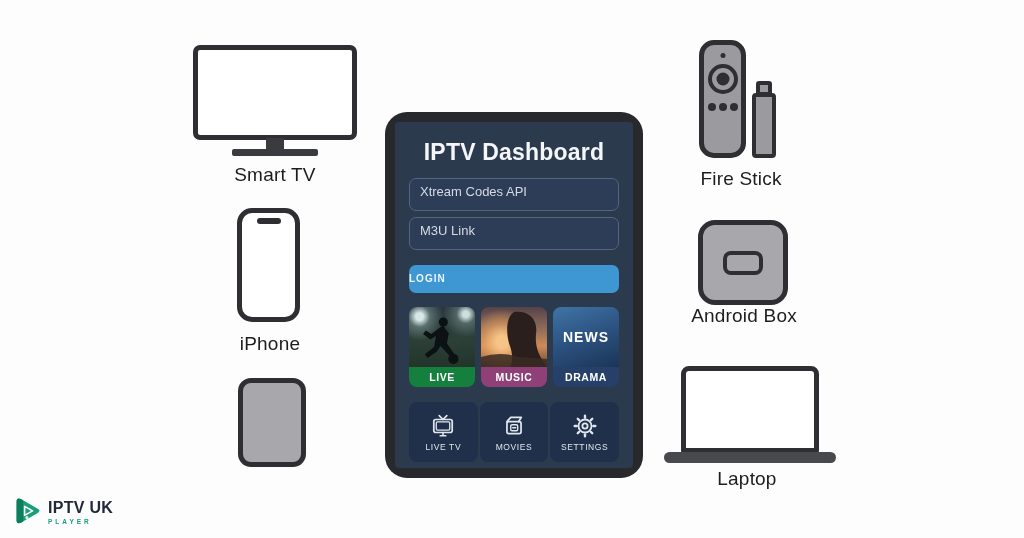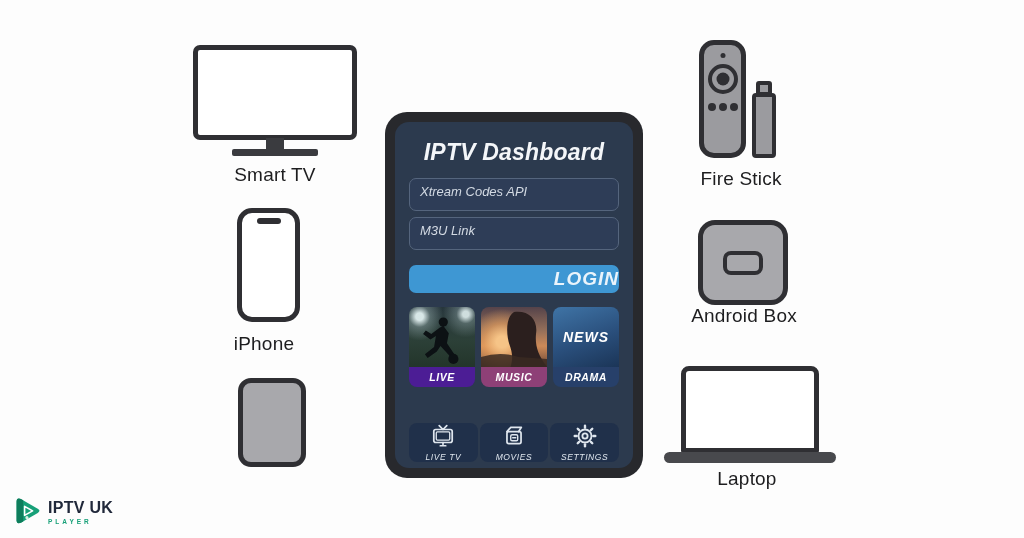--- a/index.html
+++ b/index.html
@@ -35,45 +35,45 @@
   
   .abox { position:absolute; left:698px; top:220px; width:90px; height:85px; border:5px solid #2f2f33; border-radius:17px; background:#a8a8ac; }
   .abox-slot { position:absolute; left:50%; top:50%; transform:translate(-50%,-50%); width:40px; height:24px; border:4px solid #2f2f33; border-radius:8px; }
 
   
   .laptop-screen { position:absolute; left:681px; top:366px; width:138px; height:87px; border:5px solid #2f2f33; border-radius:8px 8px 2px 2px; background:#fff; }
   .laptop-base { position:absolute; left:664px; top:452px; width:172px; height:11px; background:#48494d; border-radius:6px; }
 
   
   .tablet { position:absolute; left:385px; top:112px; width:258px; height:366px; background:#28292d; border-radius:22px; padding:10px; }
-  .tscreen { width:100%; height:100%; background:#2c3a4e; border-radius:14px; padding:0 14px; display:flex; flex-direction:column;font-style:italic; }
+  .tscreen { width:100%; height:100%; background:#2c3a4e; border-radius:4px; padding:0 14px; display:flex; flex-direction:column; }
   .ttitle { margin-top:17px; text-align:center; color:#f4f6f9; font-size:23px; font-weight:700; letter-spacing:.2px; }
   .tinput { margin-top:12px; height:33px; background:#2e3d57; border:1px solid #55657d; border-radius:7px; color:#d3dae3; font-size:13px; line-height:25px; padding-left:10px; }
   .tinput.second { margin-top:6px; }
-  .tlogin { margin-top:15px; height:28px; background:#3e97d3; border:none; border-radius:7px; color:#eaf4fb; font-size:19px; font-weight:700; letter-spacing:1px; text-align:right; line-height:28px; cursor:pointer; }
+  .tlogin { margin-top:15px; height:28px; background:#3e97d3; border:none; border-radius:7px; color:#eaf4fb; font-size:10px; font-weight:700; letter-spacing:1px; text-align:left; line-height:28px; cursor:pointer; }
   .tiles { margin-top:14px; display:flex; gap:6px; height:80px; }
   .tile { flex:1; border-radius:8px; overflow:hidden; display:flex; flex-direction:column; cursor:pointer; }
   .tile-img { flex:1; position:relative; }
   .tile-bar { height:20px; display:flex; align-items:center; justify-content:center; color:#fff; font-size:10.5px; font-weight:700; letter-spacing:.6px; }
-  .bar-live { background:#4c1d95; }
+  .bar-live { background:#15803d; }
   .bar-drama { background:#27406a; }
   .bar-music { background:#8e4077; }
   .img-live { background:
       radial-gradient(circle at 16% 16%, rgba(225,240,240,.95) 0 5%, rgba(180,205,205,.35) 14%, transparent 32%),
       radial-gradient(circle at 86% 12%, rgba(225,240,240,.9) 0 4%, rgba(180,205,205,.3) 12%, transparent 30%),
       linear-gradient(180deg,#27363c 0%, #2c4038 55%, #23352a 100%); }
   .img-live svg { position:absolute; left:4%; top:8%; width:92%; height:92%; }
   .img-news { background:linear-gradient(160deg,#3f74a6 0%, #2a4f7c 55%, #1b3557 100%);
       display:flex; align-items:center; justify-content:center; }
   .news-word { color:#fff; font-size:14px; font-weight:700; letter-spacing:1px; }
   .img-music { background:
       radial-gradient(circle at 32% 58%, #f6c487 0 10%, rgba(238,165,95,.6) 32%, transparent 58%),
       linear-gradient(180deg,#55434a 0%, #96705a 40%, #cd8a58 65%, #6b4736 100%); }
   .img-music svg { position:absolute; right:0; top:0; width:100%; height:100%; }
-  .tnav { margin-top:15px; display:flex; gap:2px; height:60px;align-items:flex-end; }
+  .tnav { margin-top:15px; display:flex; gap:2px; height:60px; }
   .nav-btn { flex:1; background:#20304a; border-radius:8px; display:flex; flex-direction:column; align-items:center; justify-content:center; cursor:pointer; }
   .nav-btn .nav-label { margin-top:3px; color:#dfe6ee; font-size:8.5px; letter-spacing:.6px; font-weight:400; }
 
   
   .logo { position:absolute; left:10px; top:495px; display:flex; align-items:center; }
   .logo-text { margin-left:6px; display:flex; flex-direction:column; }
   .logo-brand { font-size:16px; font-weight:800; color:#20283a; letter-spacing:.3px; line-height:16px; }
   .logo-sub { margin-top:2px; font-size:6.5px; font-weight:700; letter-spacing:3px; color:#17a078; }
 </style>
 </head>
@@ -84,21 +84,21 @@
   <div>
     <div class="tv-screen"></div>
     <div class="tv-neck"></div>
     <div class="tv-base"></div>
   </div>
   <div class="dev-label" style="left:193px; top:164px; width:164px;">Smart TV</div>
 
   <div class="iphone-body">
     <div class="iphone-notch"></div>
   </div>
-  <div class="dev-label" style="left:194px; top:333px; width:140px;">iPhone</div>
+  <div class="dev-label" style="left:200px; top:333px; width:140px;">iPhone</div>
 
   <div class="android-body"></div>
 
   <div>
     <div class="remote">
       <div class="remote-dot"></div>
       <div class="remote-ring">
         <div class="remote-ring-center"></div>
       </div>
       <div class="remote-row">

